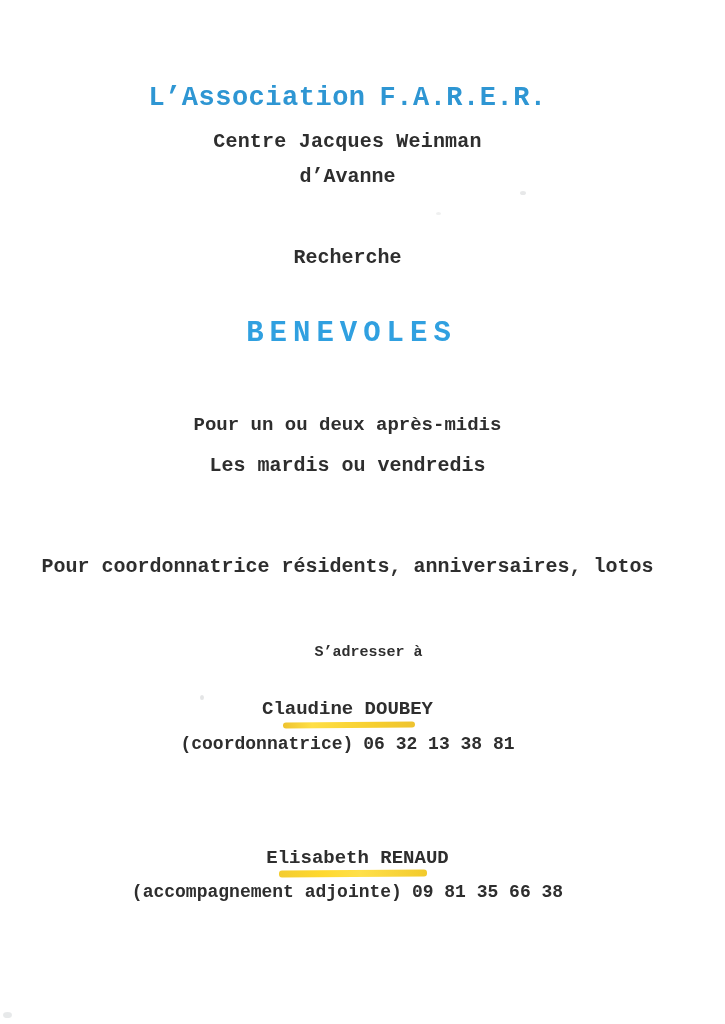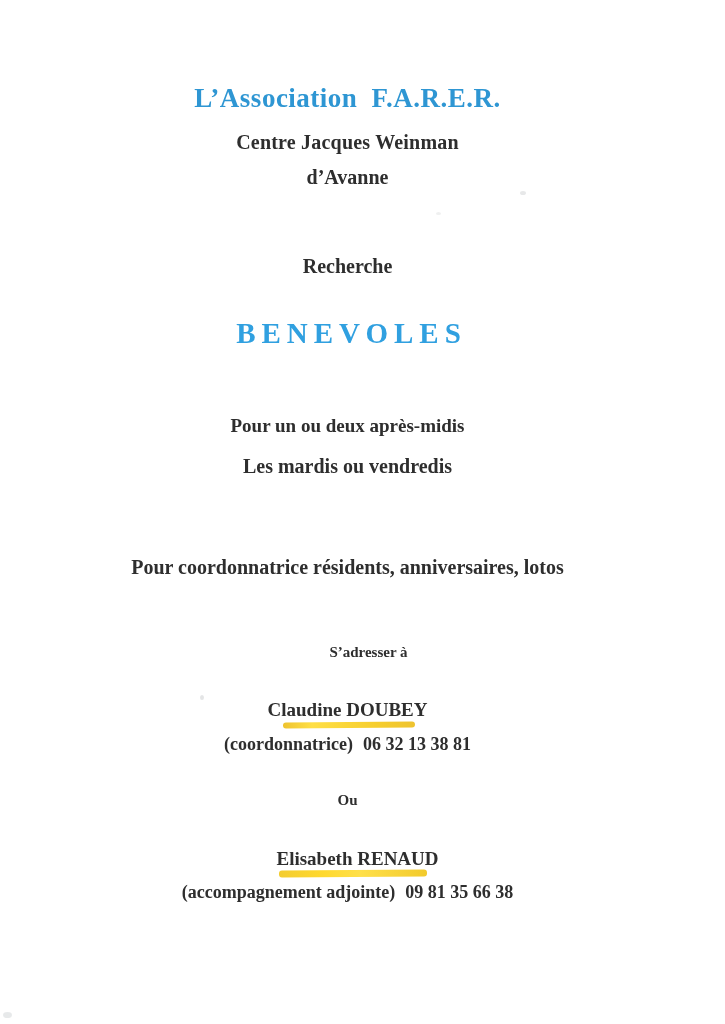--- a/index.html
+++ b/index.html
@@ -6,42 +6,42 @@
     margin: 0;
     padding: 0;
     background: #ffffff;
   }
   .page {
     position: relative;
     width: 713px;
     height: 1024px;
     background: var(--page_bg, #ffffff);
     overflow: hidden;
-    font-family: Liberation Serif, serif;
+    font-family: Liberation Mono, monospace;
     color: var(--text_black, #2e2e2e);
   }
   .line {
     position: absolute;
     left: 0;
     right: 18px;
     text-align: center;
     font-weight: bold;
     line-height: 1;
     white-space: nowrap;
   }
   .assoc-title {
     top: 85px;
     font-size: 27px;
     letter-spacing: 0.5px;
     color: var(--accent_blue, #2e96d3);
   }
   .assoc-title .title-part2 { margin-left: 14px; }
   .center-line1 { top: 132px; font-size: 20px; letter-spacing: 0.2px; }
   .center-line2 { top: 167px; font-size: 20px; }
-  .recherche    { top: 256px; font-size: 20px; }
+  .recherche    { top: 248px; font-size: 20px; }
   .benevoles {
     top: 319px;
     font-size: 29px;
     letter-spacing: 6px;
     padding-left: 8px;
     color: var(--benevoles_blue, #30a0e0);
   }
   .availability { top: 416px; font-size: 19px; }
   .days         { top: 456px; font-size: 20px; }
   .mission      { top: 557px; font-size: 20px; }
@@ -116,21 +116,20 @@
   <div class="line contact-intro">S’adresser à</div>
 
   <div class="line contact1-name">Claudine DOUBEY</div>
 
   <div class="highlight-stroke underline1"></div>
 
   <div class="line contact1-line">
     <span class="role">(coordonnatrice)</span><span>06 32 13 38 81</span>
   </div>
 
-  <div class="line or-label">Ou</div>
 
   <div class="line contact2-name">Elisabeth RENAUD</div>
 
   <div class="highlight-stroke underline2"></div>
 
   <div class="line contact2-line">
     <span class="role">(accompagnement adjointe)</span><span>09 81 35 66 38</span>
   </div>
 
   <div class="speck speck1"></div>

